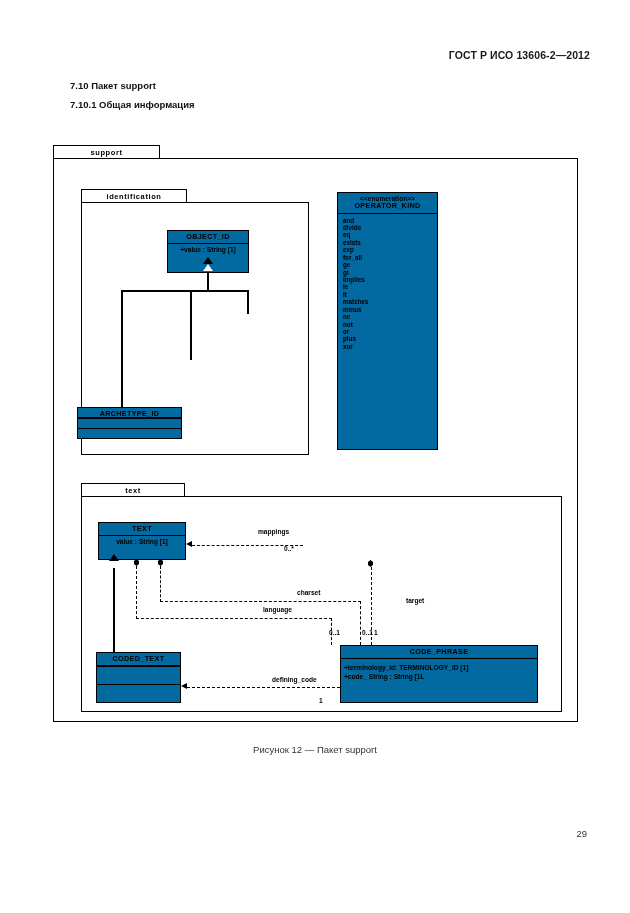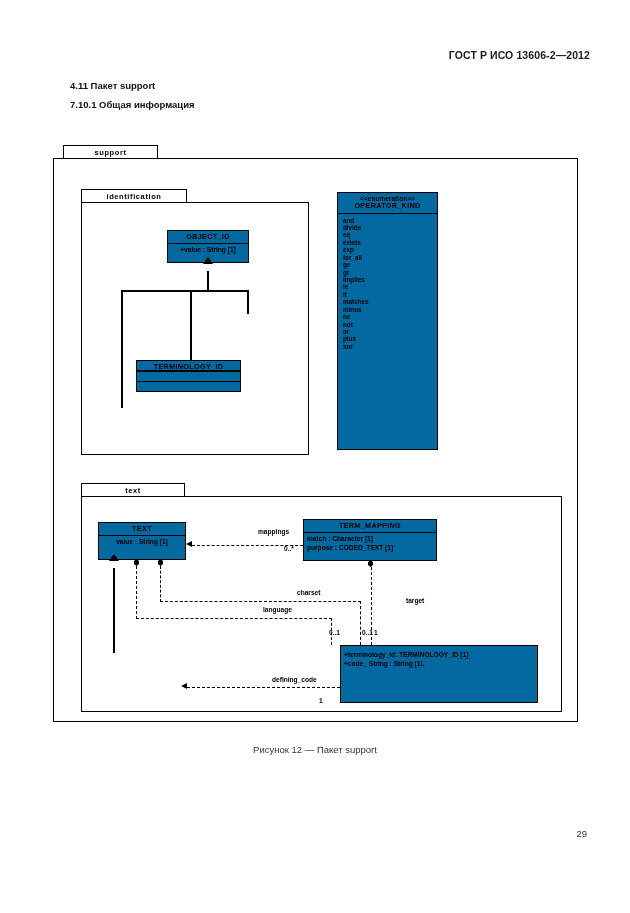--- a/index.html
+++ b/index.html
@@ -213,56 +213,56 @@
     font-weight: bold;
     color: #000;
     white-space: nowrap;
     z-index: 7;
   }
 </style>
 </head>
 <body>
 
 <div class="page-header">ГОСТ Р ИСО 13606-2—2012</div>
-<div class="heading h1">4.11 Пакет support</div>
+<div class="heading h1">7.10 Пакет support</div>
 <div class="heading h2">7.10.1 Общая информация</div>
 <div class="figure-caption">Рисунок 12 — Пакет support</div>
 <div class="page-number">29</div>
 
 <div id="diagram">
 
-  <div class="pkg-tab" style="left:63px; top:145px; width:95px; height:14px;">
+  <div class="pkg-tab" style="left:53px; top:145px; width:107px; height:14px;">
     <span>support</span>
   </div>
   <div class="pkg" style="left:53px; top:158px; width:525px; height:564px;"></div>
 
   <div class="pkg-tab" style="left:81px; top:189px; width:106px; height:14px;">
     <span>identification</span>
   </div>
   <div class="pkg" style="left:81px; top:202px; width:228px; height:253px;"></div>
 
-  <div class="cls" style="left:167px; top:230px; width:82px; height:33px;">
+  <div class="cls" style="left:167px; top:230px; width:82px; height:43px;">
     <div class="cls-name">OBJECT_ID</div>
     <div class="cls-attrs center">+value : String [1]</div>
   </div>
 
   <div class="gen-tri" style="left:203px; top:264px;"></div>
   <div class="ln v" style="left:207px; top:271px; height:20px;"></div>
   <div class="ln h" style="left:121px; top:290px; width:127px;"></div>
   <div class="ln v" style="left:247px; top:290px; height:24px;"></div>
   <div class="ln v" style="left:190px; top:290px; height:70px;"></div>
   <div class="ln v" style="left:121px; top:290px; height:118px;"></div>
 
 
-  <div class="cls" style="left:136px; top:360px; width:105px; height:32px;">
-    <div class="cls-name">TERMINOLOGY_ID</div>
+
+  <div class="cls" style="left:77px; top:407px; width:105px; height:32px;">
+    <div class="cls-name">ARCHETYPE_ID</div>
     <div class="compart"></div>
     <div class="compart"></div>
   </div>
-
 
   <div class="cls" style="left:337px; top:192px; width:101px; height:258px;">
     <div class="cls-name">
       <span class="stereo">&lt;&lt;enumeration&gt;&gt;</span>
       <span>OPERATOR_KIND</span>
     </div>
     <div class="enum-vals">
       <div>and</div>
       <div>divide</div>
       <div>eq</div>
@@ -288,35 +288,34 @@
   <div class="pkg-tab" style="left:81px; top:483px; width:104px; height:14px;">
     <span>text</span>
   </div>
   <div class="pkg" style="left:81px; top:496px; width:481px; height:216px;"></div>
 
   <div class="cls" style="left:98px; top:522px; width:88px; height:38px;">
     <div class="cls-name">TEXT</div>
     <div class="cls-attrs center">value : String [1]</div>
   </div>
 
-  <div class="cls" style="left:303px; top:519px; width:134px; height:42px;">
-    <div class="cls-name">TERM_MAPPING</div>
-    <div class="cls-attrs">
-      <div>match : Character [1]</div>
-      <div>purpose : CODED_TEXT [1]</div>
-    </div>
-  </div>
 
   <div class="cls" style="left:340px; top:645px; width:198px; height:58px;">
+    <div class="cls-name">CODE_PHRASE</div>
     <div class="cls-attrs" style="padding-top:5px;">
       <div>+terminology_id: TERMINOLOGY_ID [1]</div>
       <div>+code_ String : String [1L</div>
     </div>
   </div>
 
+  <div class="cls" style="left:96px; top:652px; width:85px; height:51px;">
+    <div class="cls-name">CODED_TEXT</div>
+    <div class="compart"></div>
+    <div class="compart"></div>
+  </div>
 
   <div class="gen-tri" style="left:109px; top:561px;"></div>
   <div class="ln v" style="left:113px; top:568px; height:85px;"></div>
 
   <div class="dln h" style="left:192px; top:545px; width:111px;"></div>
   <div class="arw-left" style="left:186px; top:541px;"></div>
   <div class="lbl" style="left:258px; top:528px;">mappings</div>
   <div class="mult" style="left:284px; top:545px;">0..*</div>
 
   <div class="diamond" style="left:158px; top:559px;"></div>

